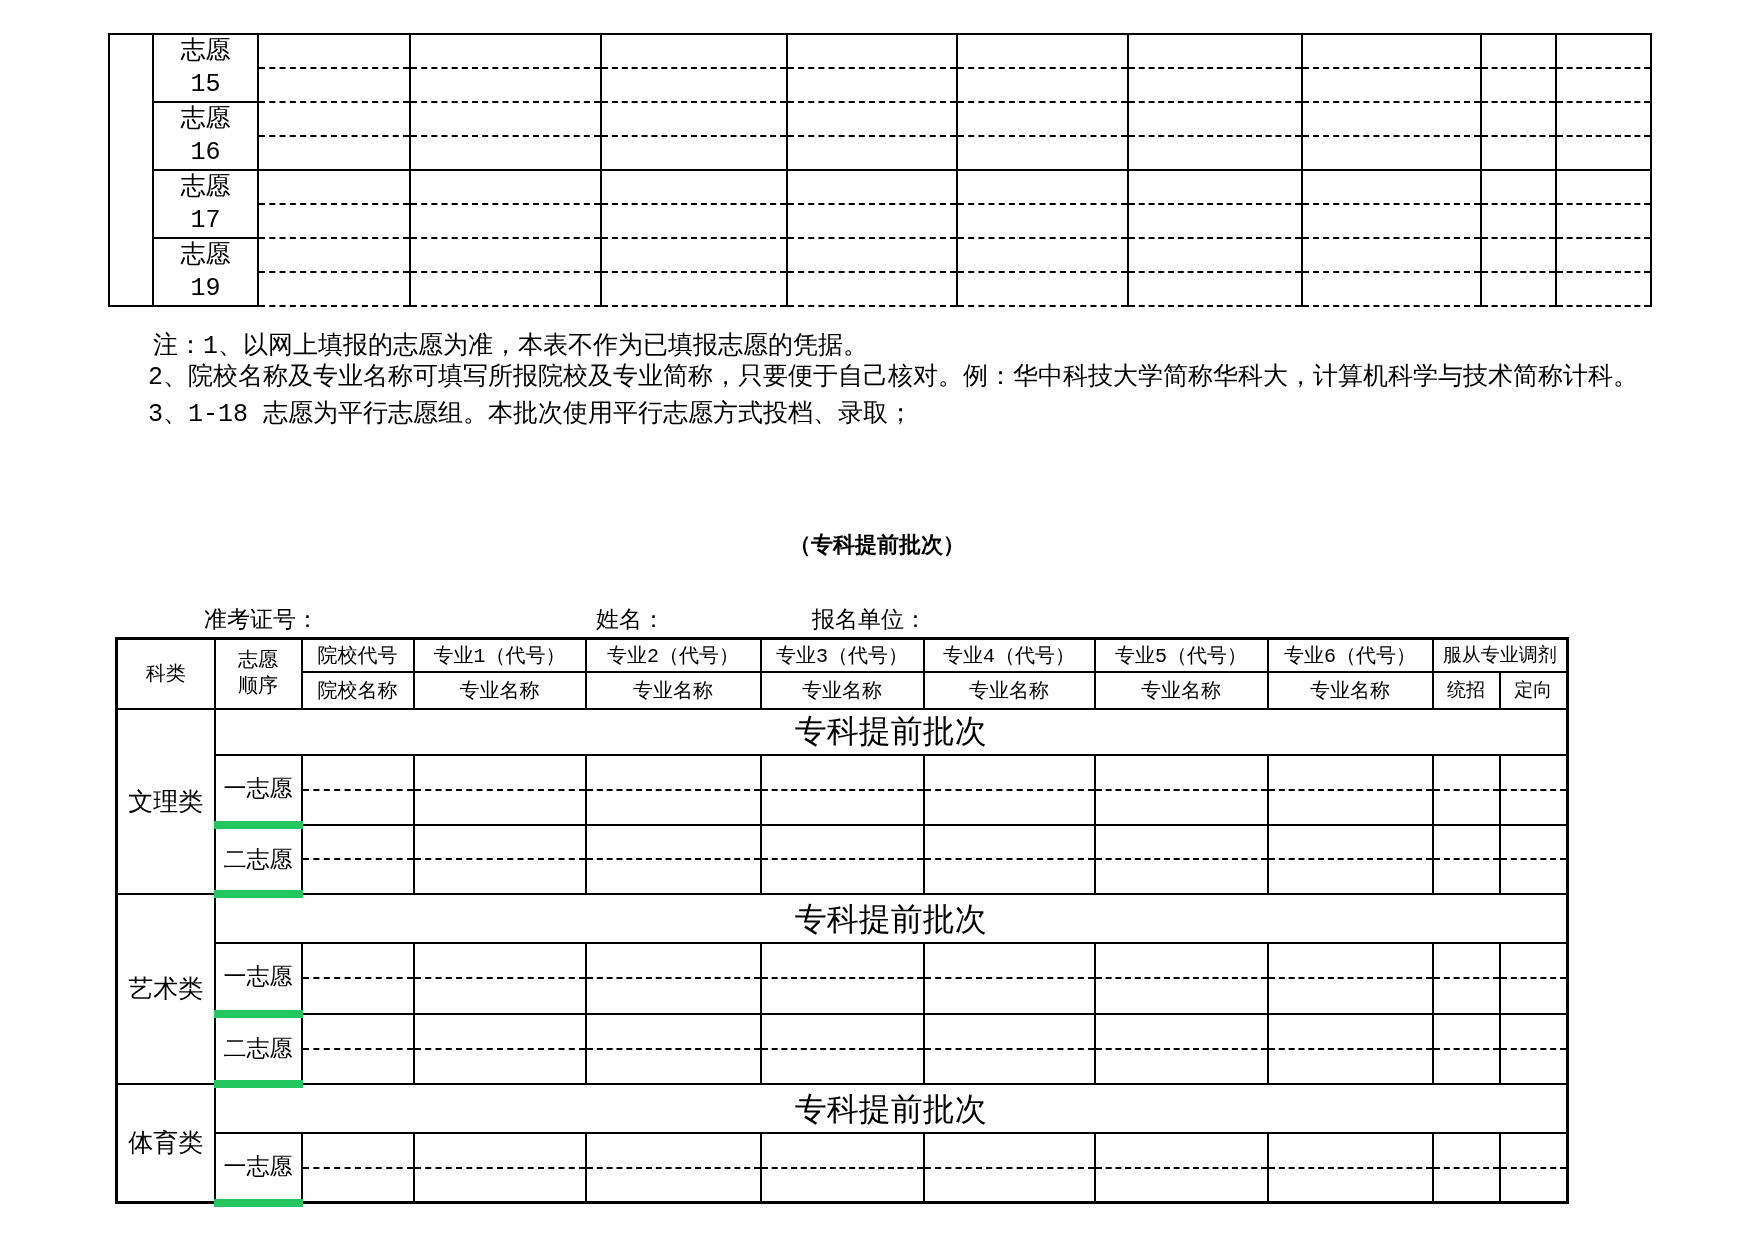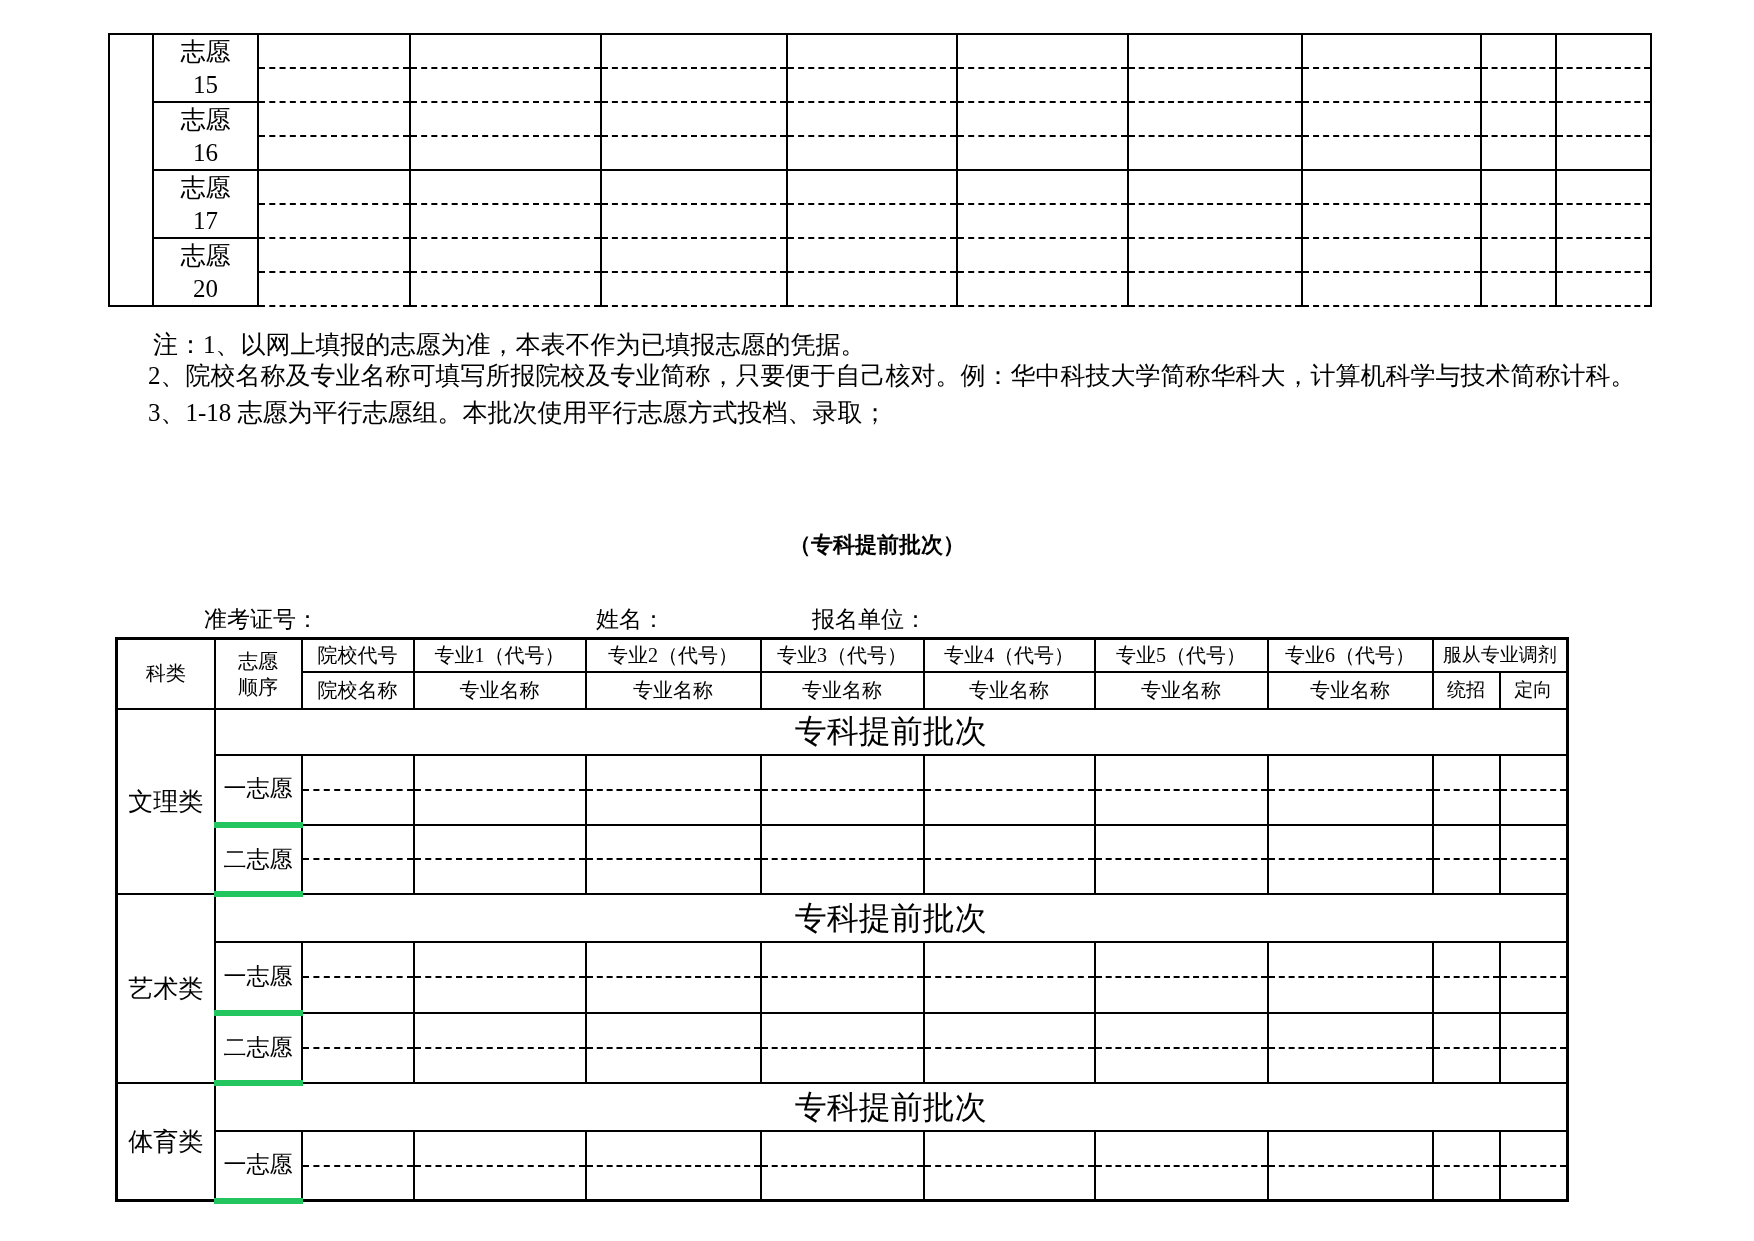--- a/index.html
+++ b/index.html
@@ -1,18 +1,18 @@
 <!DOCTYPE html>
 <html><head>
 <meta charset="utf-8">
 <style>
   html,body{margin:0;padding:0;background:#ffffff;}
   .page{
     position:relative;width:1754px;height:1241px;background:#ffffff;
-    font-family:Liberation Serif, serif;color:#000;
+    font-family:Liberation Mono, monospace;color:#000;
     overflow:hidden;
   }
   table{border-collapse:collapse;table-layout:fixed;}
   td,th{padding:0;margin:0;text-align:center;vertical-align:middle;overflow:hidden;font-weight:normal;}
 
   
   #top-table{position:absolute;left:108px;top:33px;width:1542px;
              border-top:2px solid #000;border-left:2px solid #000;border-right:2px solid #000;}
   #top-table td{border-left:2px solid #000;}
   .h33{height:33px;}
@@ -34,21 +34,21 @@
   #fld-exam{left:204px;} #fld-name{left:596px;} #fld-unit{left:812px;}
 
   
   #main-table{position:absolute;left:115px;top:637px;width:1451px;border:3px solid #000;}
   #main-table td,#main-table th{border-left:2px solid #000;}
   #main-table th{font-size:20px;}
   #main-table .small-th{font-size:19px;}
   .h30{height:30px;}.h34{height:34px;}.h35{height:35px;}.h36{height:36px;}.h37{height:37px;}
   .two-line span{display:block;line-height:26px;}
   .subject{font-size:25px;border-bottom:2px solid #000;}
-  .choice{font-size:23px;border-bottom:6px solid #22c55e;margin-left:20px;}
+  .choice{font-size:23px;border-bottom:8px solid #22c55e;margin-left:20px;}
   .batch{font-size:32px;border-radius:17px;}
 </style>
 </head>
 <body>
 
 <div class="page">
 
   <table id="top-table">
     <colgroup>
       <col style="width:44px">
@@ -128,21 +128,21 @@
           <td class="d"></td>
           <td class="d"></td>
           <td class="d"></td>
           <td class="d"></td>
           <td class="d"></td>
           <td class="d"></td>
           <td class="d"></td>
           <td class="d"></td>
     </tr>
     <tr class="h33">
-      <td class="lab" rowspan="2"><span>志愿</span><br><span>20</span></td>
+      <td class="lab" rowspan="2"><span>志愿</span><br><span>19</span></td>
       <td class="d"></td>
           <td class="d"></td>
           <td class="d"></td>
           <td class="d"></td>
           <td class="d"></td>
           <td class="d"></td>
           <td class="d"></td>
           <td class="d"></td>
           <td class="d"></td>
     </tr>

